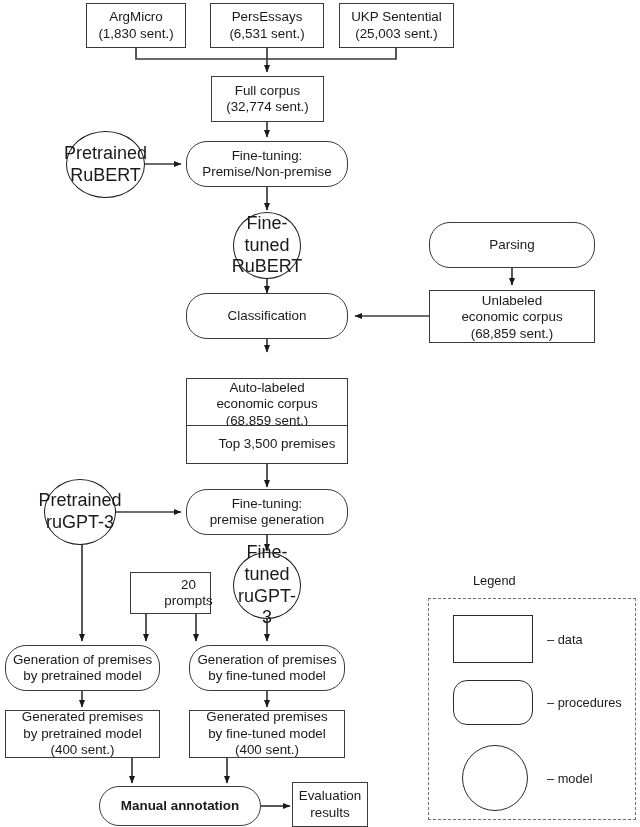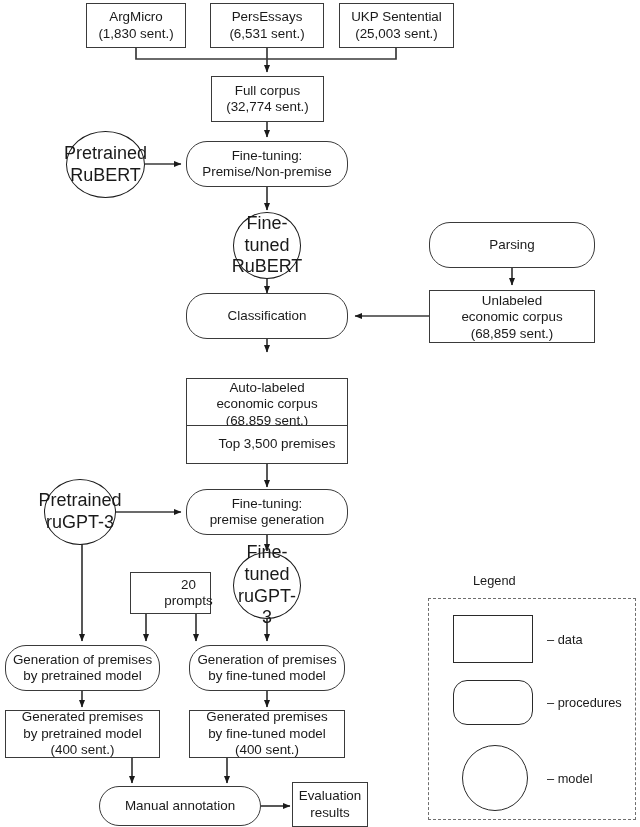--- a/index.html
+++ b/index.html
@@ -235,21 +235,21 @@
 by pretrained model
 (400 sent.)</span>
   </div>
 
   <div class="node data-node fs14" style="left:189px; top:710px; width:156px; height:48px;">
     <span>Generated premises
 by fine-tuned model
 (400 sent.)</span>
   </div>
 
-  <div class="node proc-node fs14" style="left:99px; top:786px; width:162px; height:40px;">
+  <div class="node proc-node fs14" style="left:99px; top:786px; width:162px; height:40px;font-weight:bold;">
     <span>Manual annotation</span>
   </div>
 
   <div class="node data-node fs14" style="left:292px; top:782px; width:76px; height:45px;">
     <span>Evaluation
 results</span>
   </div>
 
   <div class="legend-title" style="left:433px; top:573px;margin-left:40px;">Legend</div>
 

